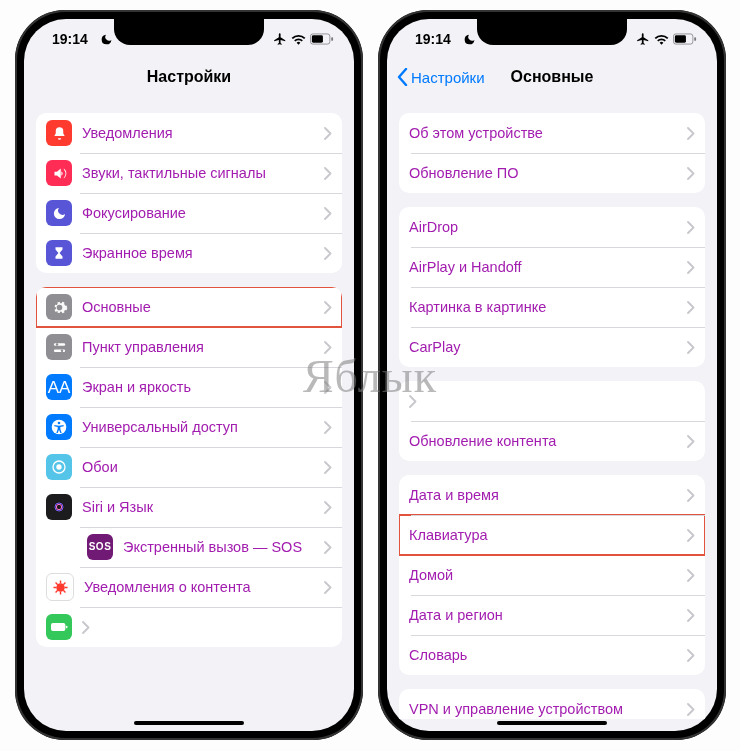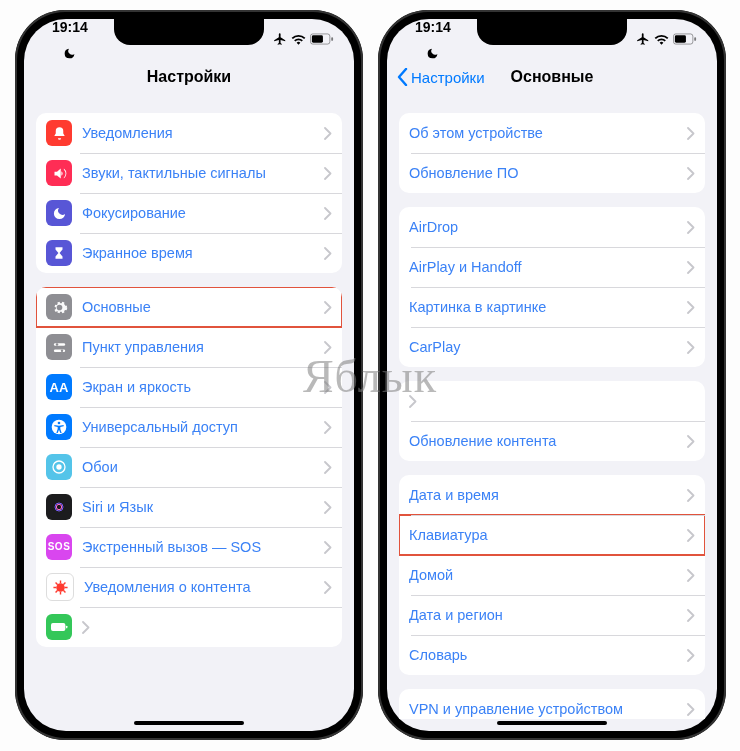--- a/index.html
+++ b/index.html
@@ -67,21 +67,21 @@
   .status-bar {
     height: 40px;
     display: flex;
     justify-content: space-between;
     align-items: center;
     padding: 0 20px 0 28px;
     font-size: 14px;
     font-weight: 600;
     color: #000;
   }
-  .status-left { display: flex; align-items: center; gap: 12px; flex-direction: column; }
+  .status-left { display: flex; align-items: center; gap: 12px; }
   .status-right { display: flex; align-items: center; gap: 4px; }
   .status-right svg, .status-right .ico { display: block; }
 
   .nav-bar {
     height: 36px;
     display: flex;
     align-items: center;
     position: relative;
     border-bottom: 0.5px solid rgba(0,0,0,0);
   }
@@ -144,21 +144,21 @@
     border-radius: 6px;
     display: flex;
     align-items: center;
     justify-content: center;
     margin-right: 10px;
     flex-shrink: 0;
   }
   .row .label {
     flex: 1;
     font-size: 14.5px;
-    color: #3b82f6;
+    color: #a21caf;
     white-space: nowrap;
     overflow: hidden;
     text-overflow: ellipsis;
   }
   .row .chev {
     color: #c7c7cc;
     flex-shrink: 0;
   }
 
   .row.highlighted {
@@ -285,21 +285,21 @@
                   <circle cx="16" cy="17" r="2" fill="#8e8e93"></circle>
                 </svg>
               </div>
               <div class="label">Пункт управления</div>
               <svg class="chev" width="8" height="13" viewBox="0 0 8 13">
                 <path d="M1 1l5.5 5.5L1 12" fill="none" stroke="#c7c7cc" stroke-width="1.8" stroke-linecap="round" stroke-linejoin="round"></path>
               </svg>
             </div>
             <div class="row">
               <div class="icon-box" style="background:#007aff;">
-                <span class="icon-glyph" style="font-weight:700;font-size:13px;">AA</span>
+                <span class="icon-glyph" style="font-weight:400;font-size:17px;">AA</span>
               </div>
               <div class="label">Экран и яркость</div>
               <svg class="chev" width="8" height="13" viewBox="0 0 8 13">
                 <path d="M1 1l5.5 5.5L1 12" fill="none" stroke="#c7c7cc" stroke-width="1.8" stroke-linecap="round" stroke-linejoin="round"></path>
               </svg>
             </div>
             <div class="row">
               <div class="icon-box" style="background:#007aff;">
                 <svg width="16" height="16" viewBox="0 0 24 24" fill="#fff">
                   <circle cx="12" cy="12" r="11" fill="#fff"></circle>
@@ -331,21 +331,21 @@
                   <circle cx="12" cy="12" r="6" fill="none" stroke="#7d5fff" stroke-width="1.5"></circle>
                   <circle cx="12" cy="12" r="4" fill="none" stroke="#ff6ec7" stroke-width="1.5"></circle>
                 </svg>
               </div>
               <div class="label">Siri и Язык</div>
               <svg class="chev" width="8" height="13" viewBox="0 0 8 13">
                 <path d="M1 1l5.5 5.5L1 12" fill="none" stroke="#c7c7cc" stroke-width="1.8" stroke-linecap="round" stroke-linejoin="round"></path>
               </svg>
             </div>
             <div class="row">
-              <div class="icon-box" style="background:#d946ef;">
+              <div class="icon-box" style="background:#701a75;margin-left:41px;">
                 <span class="icon-glyph" style="font-weight:800;font-size:10px;letter-spacing:0.5px;">SOS</span>
               </div>
               <div class="label">Экстренный вызов — SOS</div>
               <svg class="chev" width="8" height="13" viewBox="0 0 8 13">
                 <path d="M1 1l5.5 5.5L1 12" fill="none" stroke="#c7c7cc" stroke-width="1.8" stroke-linecap="round" stroke-linejoin="round"></path>
               </svg>
             </div>
             <div class="row">
               <div class="icon-box" style="background:#ffffff;border:0.5px solid #ddd;">
                 <svg width="17" height="17" viewBox="0 0 24 24">

